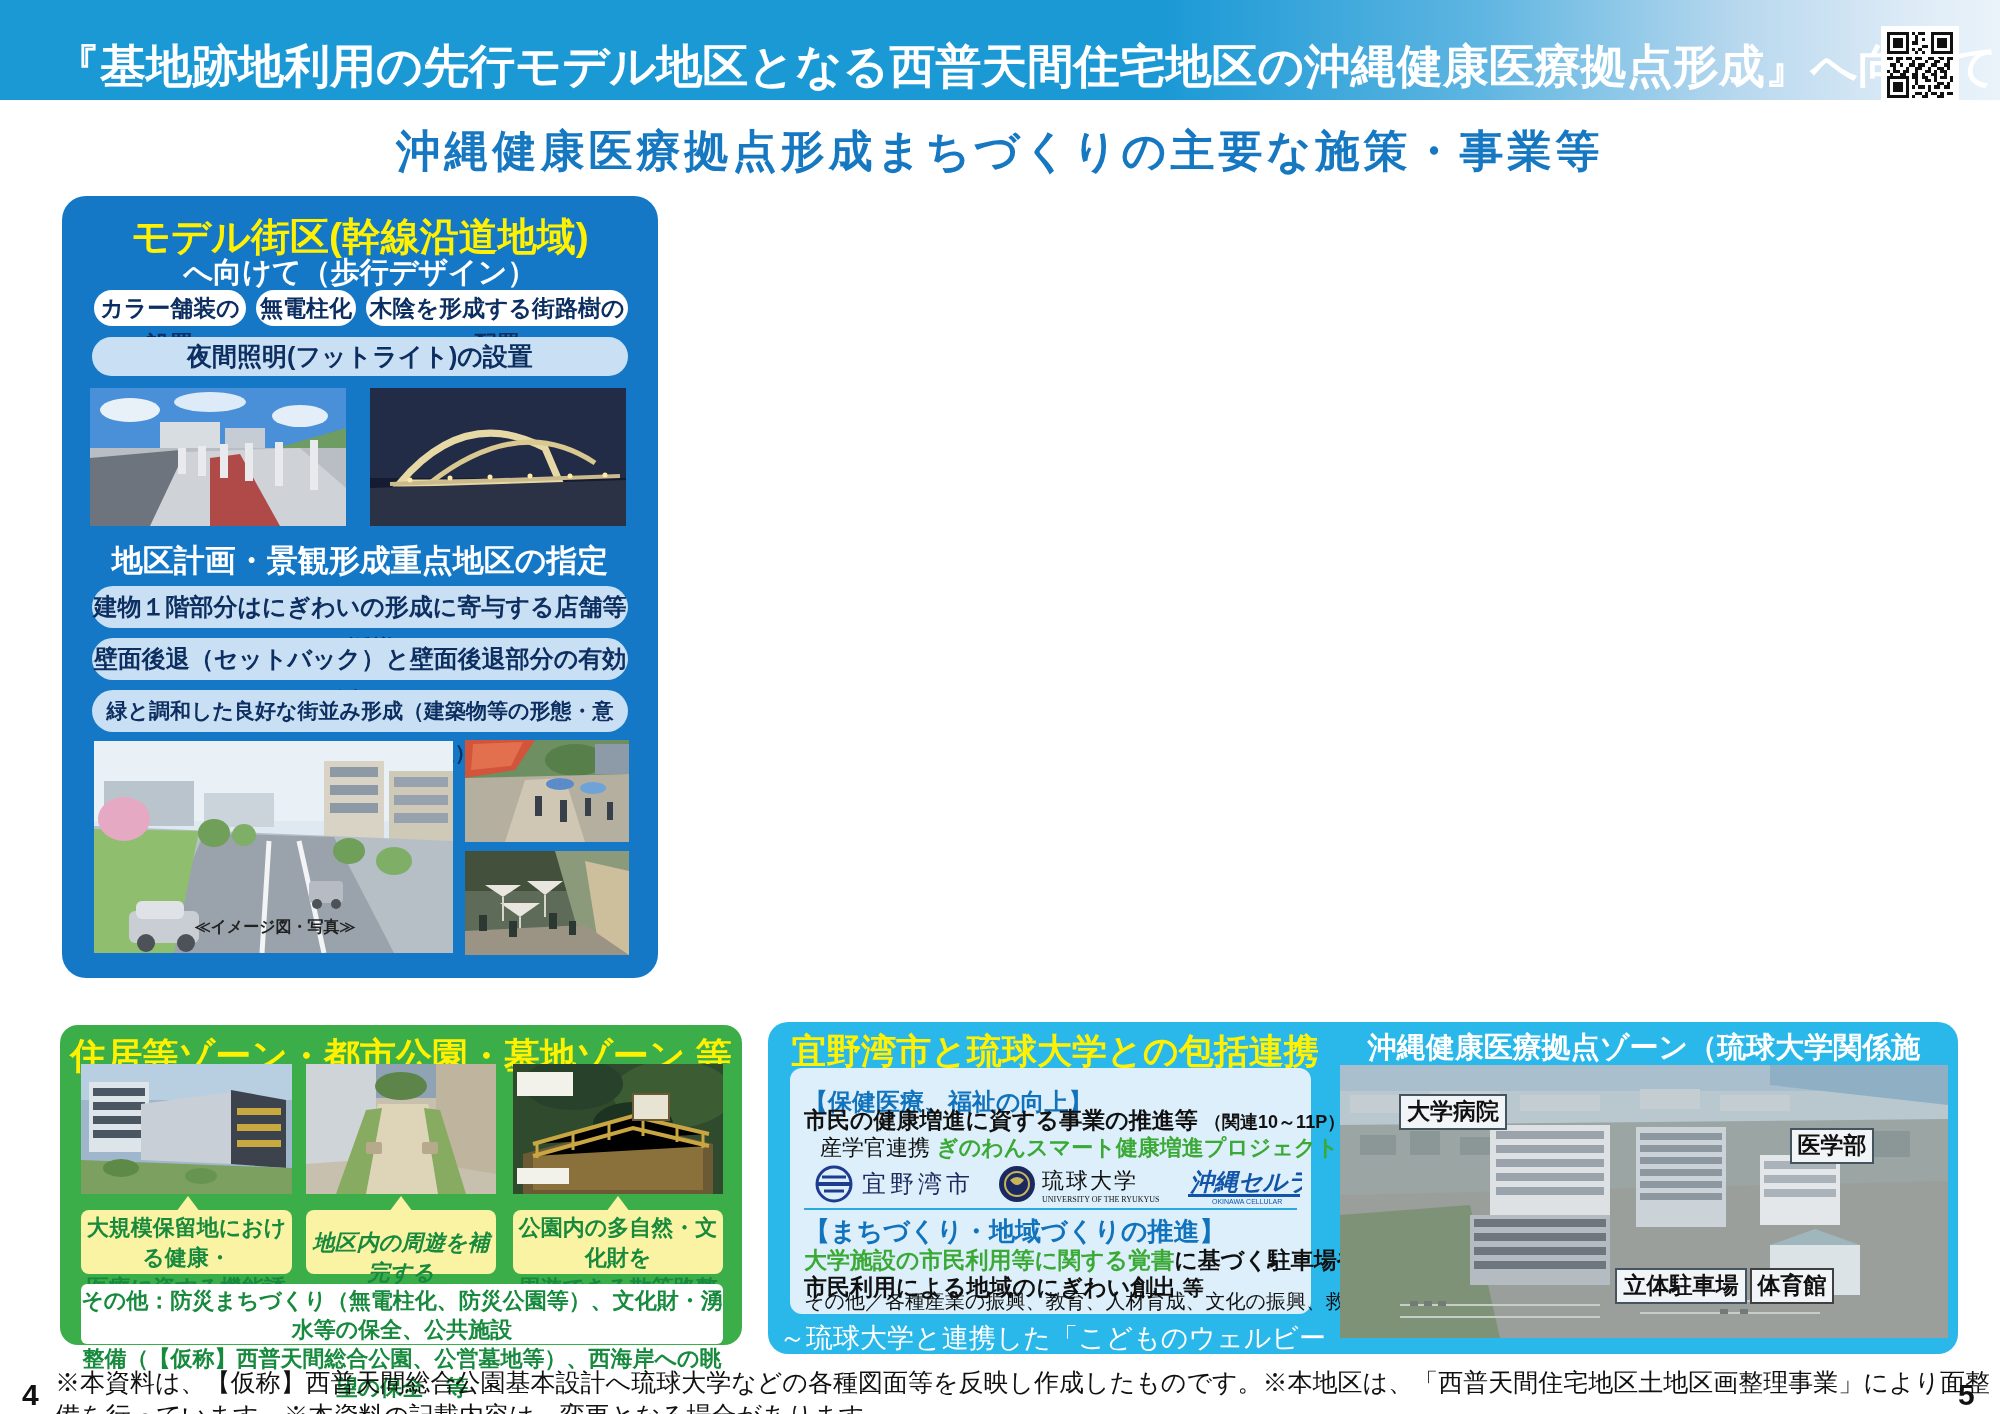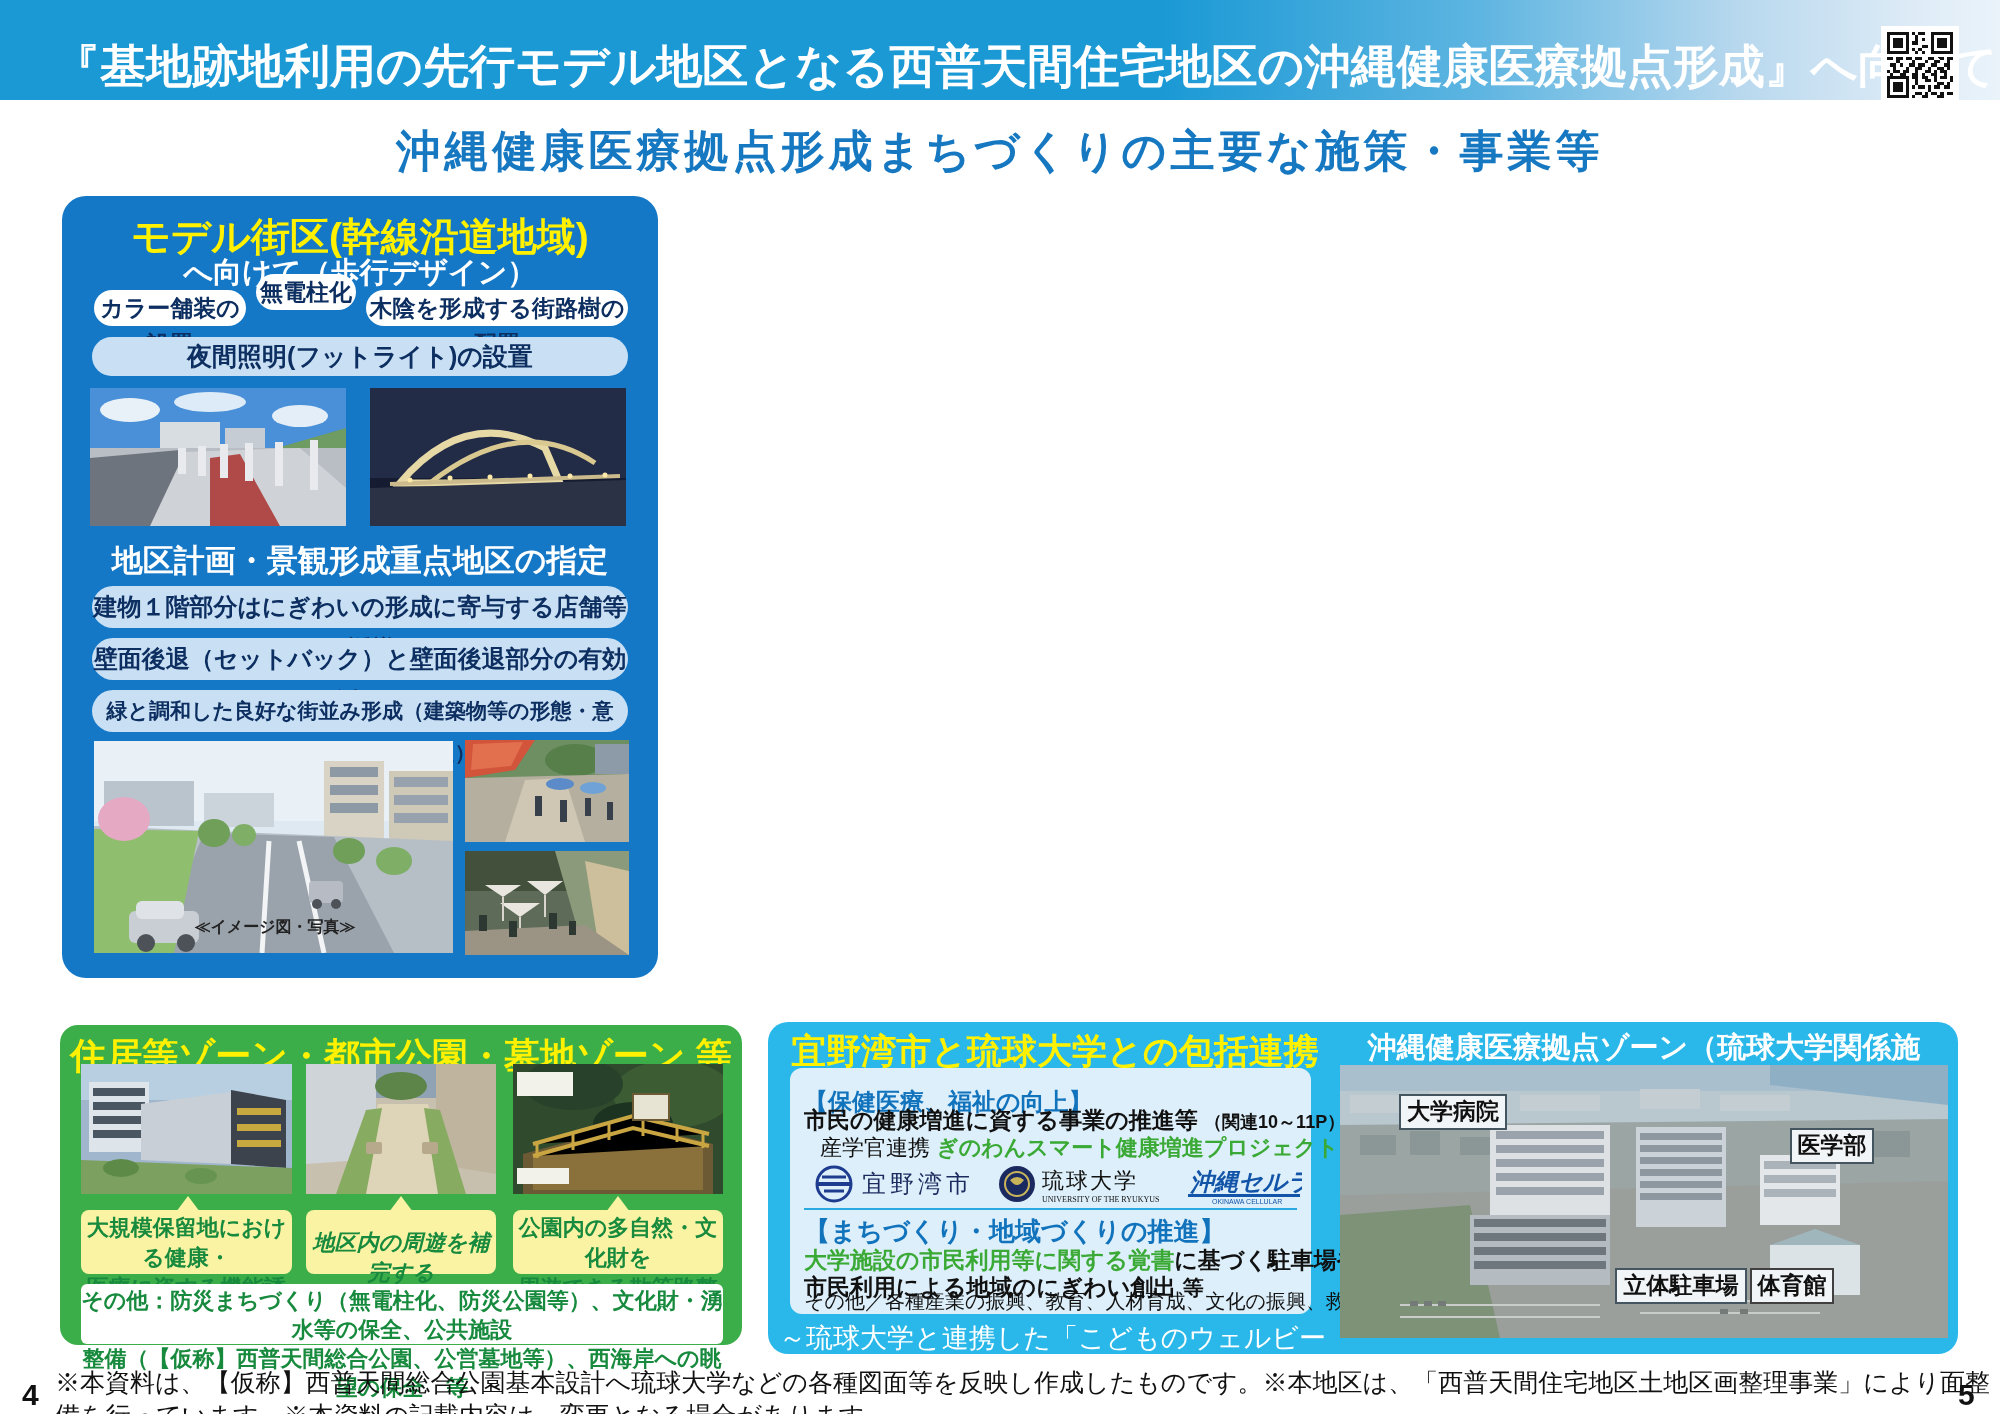--- a/index.html
+++ b/index.html
@@ -47,21 +47,21 @@
 </svg>
 
 <div class="abs" style="left:62px;top:196px;width:596px;height:782px;border-radius:24px;background:#1478c7;"></div>
 
 <div class="abs b" style="left:62px;top:210px;width:596px;text-align:center;font-size:39px;color:#fff100;">モデル街区(幹線沿道地域)</div>
 
 <div class="abs b" style="left:62px;top:253px;width:596px;text-align:center;font-size:29px;color:#fff;">へ向けて（歩行デザイン）</div>
 
 <div class="abs b" style="left:94px;top:290px;width:152px;height:36px;border-radius:18px;background:#fff;color:#0c2e60;font-size:23px;line-height:36px;text-align:center;">カラー舗装の設置</div>
 
-<div class="abs b" style="left:256px;top:274px;width:100px;height:36px;border-radius:18px;background:#fff;color:#0c2e60;font-size:23px;line-height:36px;text-align:center;">無電柱化</div>
+<div class="abs b" style="left:256px;top:290px;width:100px;height:36px;border-radius:18px;background:#fff;color:#0c2e60;font-size:23px;line-height:36px;text-align:center;">無電柱化</div>
 
 <div class="abs b" style="left:366px;top:290px;width:262px;height:36px;border-radius:18px;background:#fff;color:#0c2e60;font-size:23px;line-height:36px;text-align:center;">木陰を形成する街路樹の配置</div>
 
 <div class="abs b" style="left:92px;top:337px;width:536px;height:39px;border-radius:20px;background:#c9e0f4;color:#0c2e60;font-size:25px;line-height:39px;text-align:center;">夜間照明(フットライト)の設置</div>
 
 <svg class="abs" style="left:90px;top:388px;" width="256" height="138" viewBox="0 0 256 138">
 <rect width="256" height="138" fill="#3e7fc4"></rect>
 <rect y="0" width="256" height="60" fill="#4a90d8"></rect>
 <ellipse cx="40" cy="22" rx="30" ry="12" fill="#e9f1f8"></ellipse>
       <ellipse cx="120" cy="14" rx="36" ry="10" fill="#dcebf7"></ellipse>

